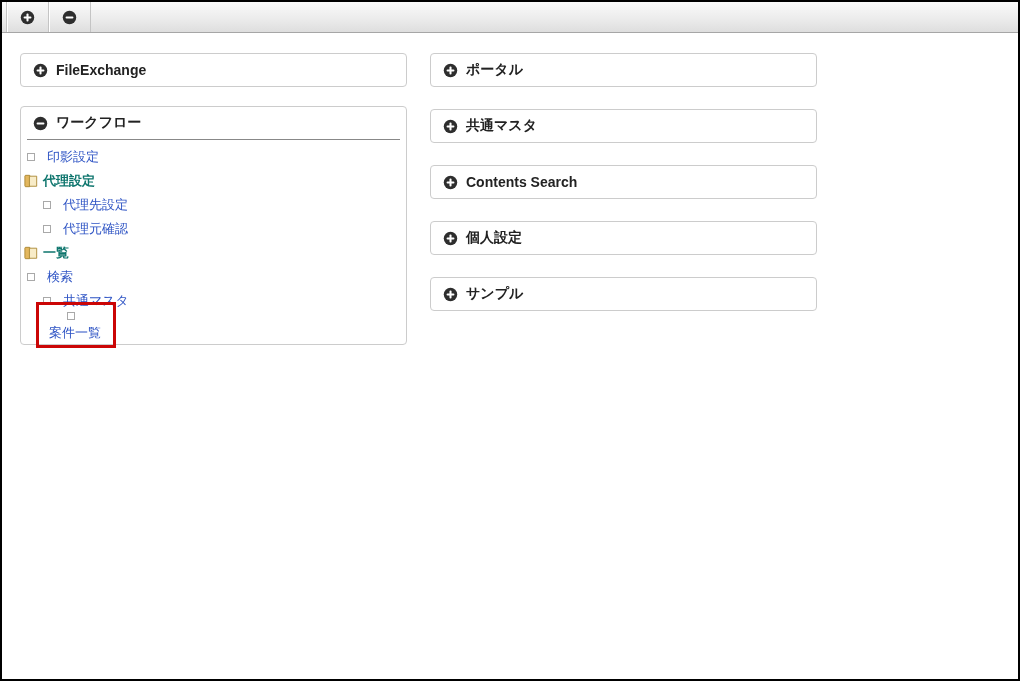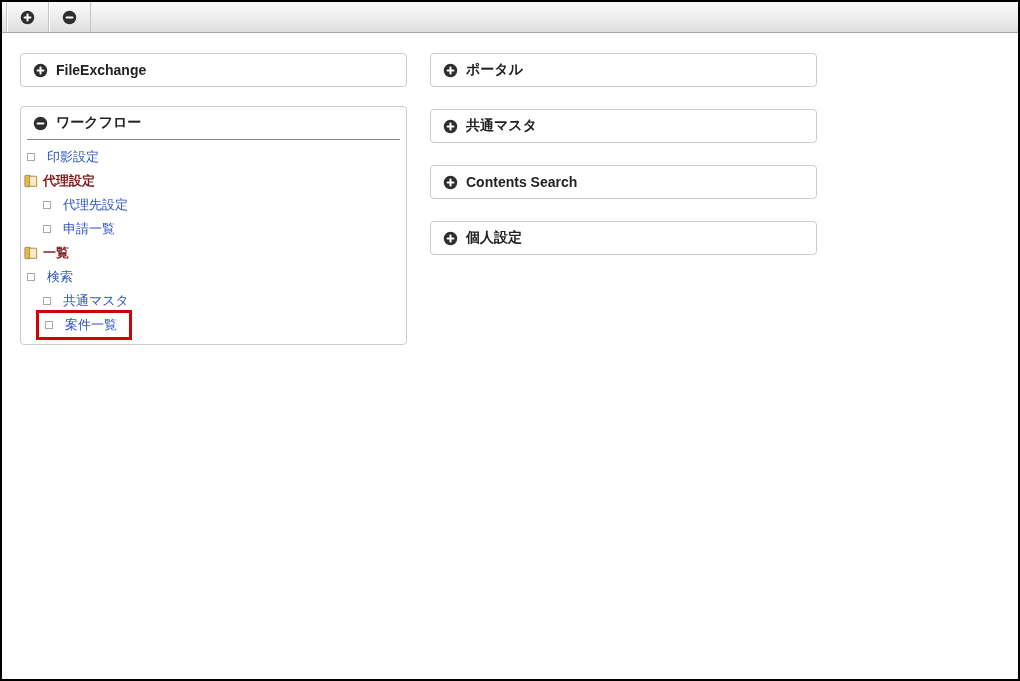--- a/index.html
+++ b/index.html
@@ -46,24 +46,25 @@
   .panel-divider{border-top:1px solid #888;margin:0 6px;}
   
   .tree{padding:5px 8px 7px 2px;}
   .tree-row{height:24px;display:flex;align-items:center;font-size:13px;}
   .wrap{display:inline-flex;align-items:center;}
   .lvl1 .wrap{margin-left:0;}
   .lvl2 .wrap{margin-left:16px;}
   .slot{width:16px;height:16px;flex:0 0 16px;display:flex;align-items:center;justify-content:center;}
   .bullet{width:6px;height:6px;border:1px solid #a9a9a9;background:#fff;display:block;}
   a.tree-label{color:#2d53c4;text-decoration:none;margin-left:8px;white-space:nowrap;cursor:pointer;}
-  .folder-label{font-weight:bold;color:#7f1d1d;margin-left:4px;white-space:nowrap;}
+  .folder-label{font-weight:bold;color:#0f766e;margin-left:4px;white-space:nowrap;}
   .wrap.hl{
     border:3px solid #cb0606;margin-left:13px;
     padding:3px 12px 3px 2px;
+    flex-direction:column;
   }
 </style>
 </head>
 <body>
 
 <div class="page">
 
 
   <div class="toolbar">
     <div class="tool-cell" id="btn-expand">
@@ -129,21 +130,21 @@
                     <span class="bullet"></span>
                   </span>
                   <a class="tree-label" href="#">代理先設定</a>
                 </span>
               </div>
               <div class="tree-row lvl2">
                 <span class="wrap">
                   <span class="slot">
                     <span class="bullet"></span>
                   </span>
-                  <a class="tree-label" href="#">申請一覧</a>
+                  <a class="tree-label" href="#">代理元確認</a>
                 </span>
               </div>
               <div class="tree-row lvl1 folder">
                 <span class="wrap">
                   <span class="slot">
                     <svg width="14" height="14" viewBox="0 0 16 16">
     <rect x="1" y="1.5" width="6" height="13" rx="1" fill="#e3b75e" stroke="#a8852f" stroke-width="1"></rect>
     <path d="M6.2 2.5 h8.3 v11.5 H6.2 z" fill="#f8ecc8" stroke="#a8852f" stroke-width="1"></path>
   </svg>
                   </span>
@@ -211,17 +212,27 @@
           <div class="panel">
             <div class="panel-header">
               <svg class="circle-icon" width="15" height="15" viewBox="0 0 16 16">
     <circle cx="8" cy="8" r="7.2" fill="#2e2e2e"></circle>
     <rect x="3.8" y="6.9" width="8.4" height="2.2" rx="1" fill="#fff"></rect>
     <rect x="6.9" y="3.8" width="2.2" height="8.4" rx="1" fill="#fff"></rect>
   </svg>
               <span class="panel-label">個人設定</span>
             </div>
           </div>
+          <div class="panel">
+            <div class="panel-header">
+              <svg class="circle-icon" width="15" height="15" viewBox="0 0 16 16">
+    <circle cx="8" cy="8" r="7.2" fill="#2e2e2e"></circle>
+    <rect x="3.8" y="6.9" width="8.4" height="2.2" rx="1" fill="#fff"></rect>
+    <rect x="6.9" y="3.8" width="2.2" height="8.4" rx="1" fill="#fff"></rect>
+  </svg>
+              <span class="panel-label">サンプル</span>
+            </div>
+          </div>
         </div>
     </div>
   </div>
 
 </div>
 
 </body></html>

